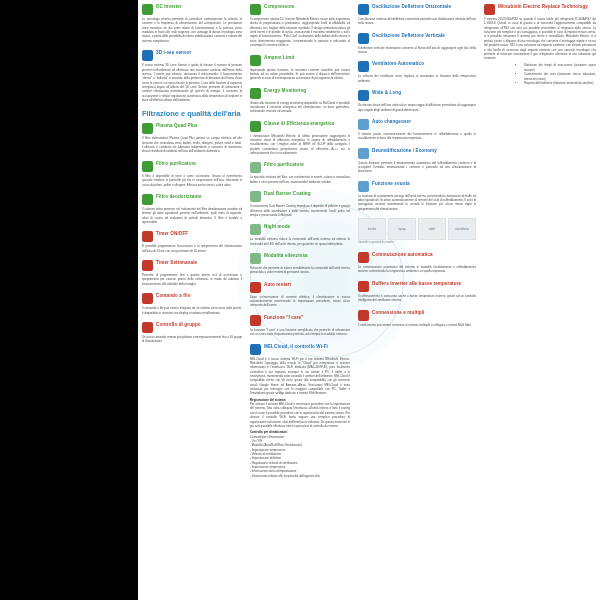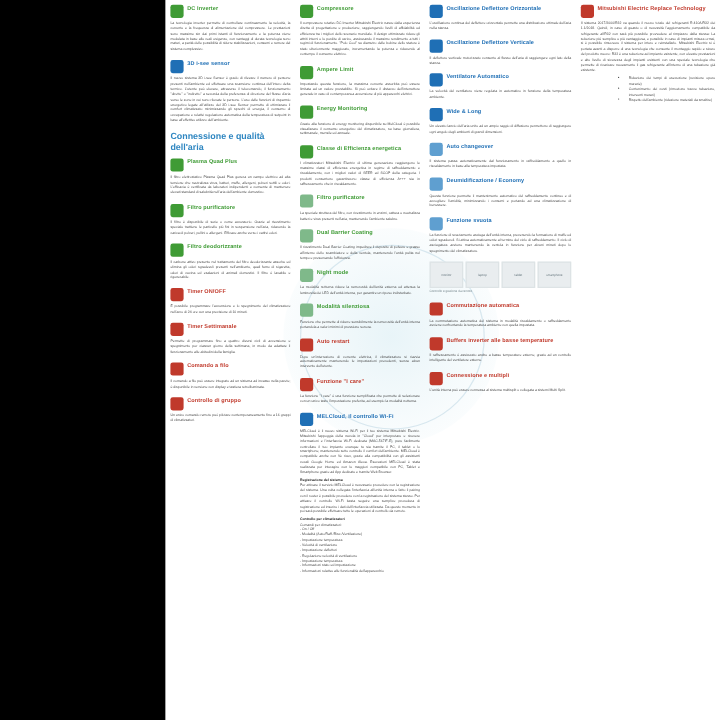--- a/index.html
+++ b/index.html
@@ -62,21 +62,21 @@
     </div>
 
     <div class="item">
       <div class="head">
           <span class="ico" style="background:#1f6fb5"></span>
         <span class="ttl blue">3D i-see sensor</span>
         </div>
       <div class="bdy">Il nuovo sistema 3D i-see Sensor è grado di rilevare il numero di persone presenti nell'ambiente ed effettuare una scansione continua dell'intero delta termico. L'utente può elevare, attraverso il telecomando, il funzionamento "diretto" o "indiretto" a seconda della preferenza di direzione del flusso d'aria verso le zone in cui sono rilevate le persone. L'uso delle funzioni di risparmio energetico legate all'utilizzo del 3D i-see Sensor permette di ottimizzare il comfort climatizzato minimizzando gli sprechi di energia, il consumo di occupazione e relativi regolazione automatica della temperatura di setpoint in base all'effettivo utilizzo dell'ambiente.</div>
     </div>
 
-    <div class="sectionTitle">Connessione e qualità dell'aria</div>
+    <div class="sectionTitle">Filtrazione e qualità dell'aria</div>
 
     <div class="item">
       <div class="head">
           <span class="ico" style="background:#3f9b35"></span>
         <span class="ttl green">Plasma Quad Plus</span>
         </div>
       <div class="bdy">Il filtro elettrostatico Plasma Quad Plus genera un campo elettrico ad alta tensione che neutralizza virus, batteri, muffe, allergeni, polveri sottili e odori. L'efficacia è certificata da laboratori indipendenti e consente di mantenere elevati standard di salubrità nell'aria dell'ambiente domestico.</div>
     </div>
 
     <div class="item">

